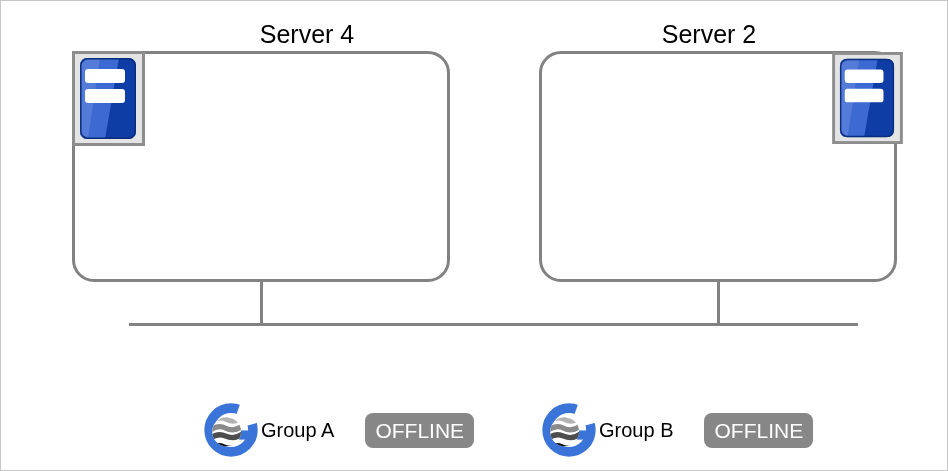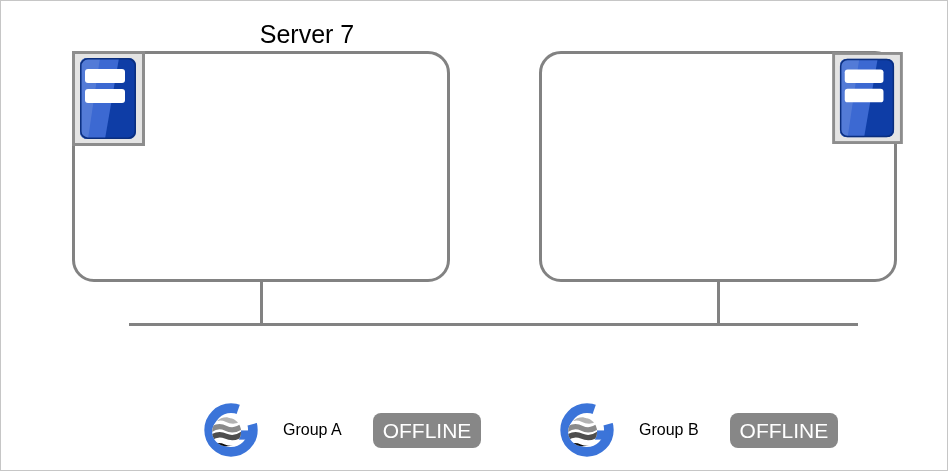--- a/index.html
+++ b/index.html
@@ -14,37 +14,38 @@
     white-space:nowrap;
   }
   .server-box {
     position:absolute; top:50px; height:231px; background:#ffffff;
     border:3px solid var(--server-box-border,#828282); border-radius:22px;
   }
   .tower { position:absolute; }
   .conn  { position:absolute; top:281px; width:3px; height:41px; background:var(--diagram-line,#828282); }
   .bus   { position:absolute; left:128px; top:322px; width:729px; height:3px; background:var(--diagram-line,#828282); }
   .group { position:absolute; top:399px; height:60px; display:flex; align-items:center; }
-  .glabel { font-size:16px; color:#000; margin-left:24px; white-space:nowrap; }
+  .glabel { font-size:20px; color:#000; margin-left:2px; white-space:nowrap; }
   .badge {
     margin-left:31px; display:inline-block; line-height:1;
     background:var(--badge-bg,#878787); color:var(--badge-text,#fff);
     font-size:21px; padding:7px 10px; border-radius:8px; white-space:nowrap;
   }
   .tower-dark  { fill:var(--server-icon-blue-dark,#0e3da6); }
   .tower-light { fill:var(--server-icon-blue-light,#3c69d2); }
   .ring     { stroke:var(--group-ring-blue,#3b74d9); }
   .ringfill { fill:var(--group-ring-blue,#3b74d9); }
 </style>
 </head>
 <body>
 
 <div class="canvas">
 
-  <div class="server-title" style="left:306px">Server 7</div>
+  <div class="server-title" style="left:306px">Server 4</div>
+  <div class="server-title" style="left:708px">Server 2</div>
 
   <div class="conn" style="left:259px"></div>
   <div class="conn" style="left:716px"></div>
   <div class="bus"></div>
 
   <div class="server-box" style="left:71px;width:378px"></div>
   <div class="server-box" style="left:538px;width:358px"></div>
 
   <svg class="tower" style="left:71px;top:50px" width="73" height="95" viewBox="0 0 73 95">
     <defs>
@@ -95,21 +96,21 @@
         <path d="M7 24 Q 17 15 27 20 T 48 16" fill="none" stroke="#b3b3b3" stroke-width="6"></path>
         <path d="M6 34 Q 16 25 26 30 T 47 26" fill="none" stroke="#8a8a8a" stroke-width="6"></path>
         <path d="M6 43 Q 16 34.5 26 39 T 47 35.5" fill="none" stroke="#4d4d4d" stroke-width="6"></path>
         <path d="M5 52 Q 15 44 25 48.5 T 48 44.5 L48 62 L5 62 Z" fill="#0c0c0c"></path>
       </g>
     </svg>
     <span class="glabel">Group A</span>
     <span class="badge">OFFLINE</span>
   </div>
 
-  <div class="group" style="left:558px">
+  <div class="group" style="left:540px">
     <svg width="56" height="58" viewBox="0 0 64 64">
       <defs>
           <clipPath id="gc2">
             <circle cx="27" cy="34" r="16.5"></circle>
           </clipPath>
         </defs>
       <circle cx="32" cy="32" r="25" fill="none" class="ring" stroke-width="11"></circle>
       <path d="M32 32 L72 21 L46 -8 Z" fill="#ffffff"></path>
       <rect x="36" y="32.5" width="22" height="10.5" class="ringfill"></rect>
       <circle cx="27" cy="34" r="16.5" fill="#ffffff"></circle>

